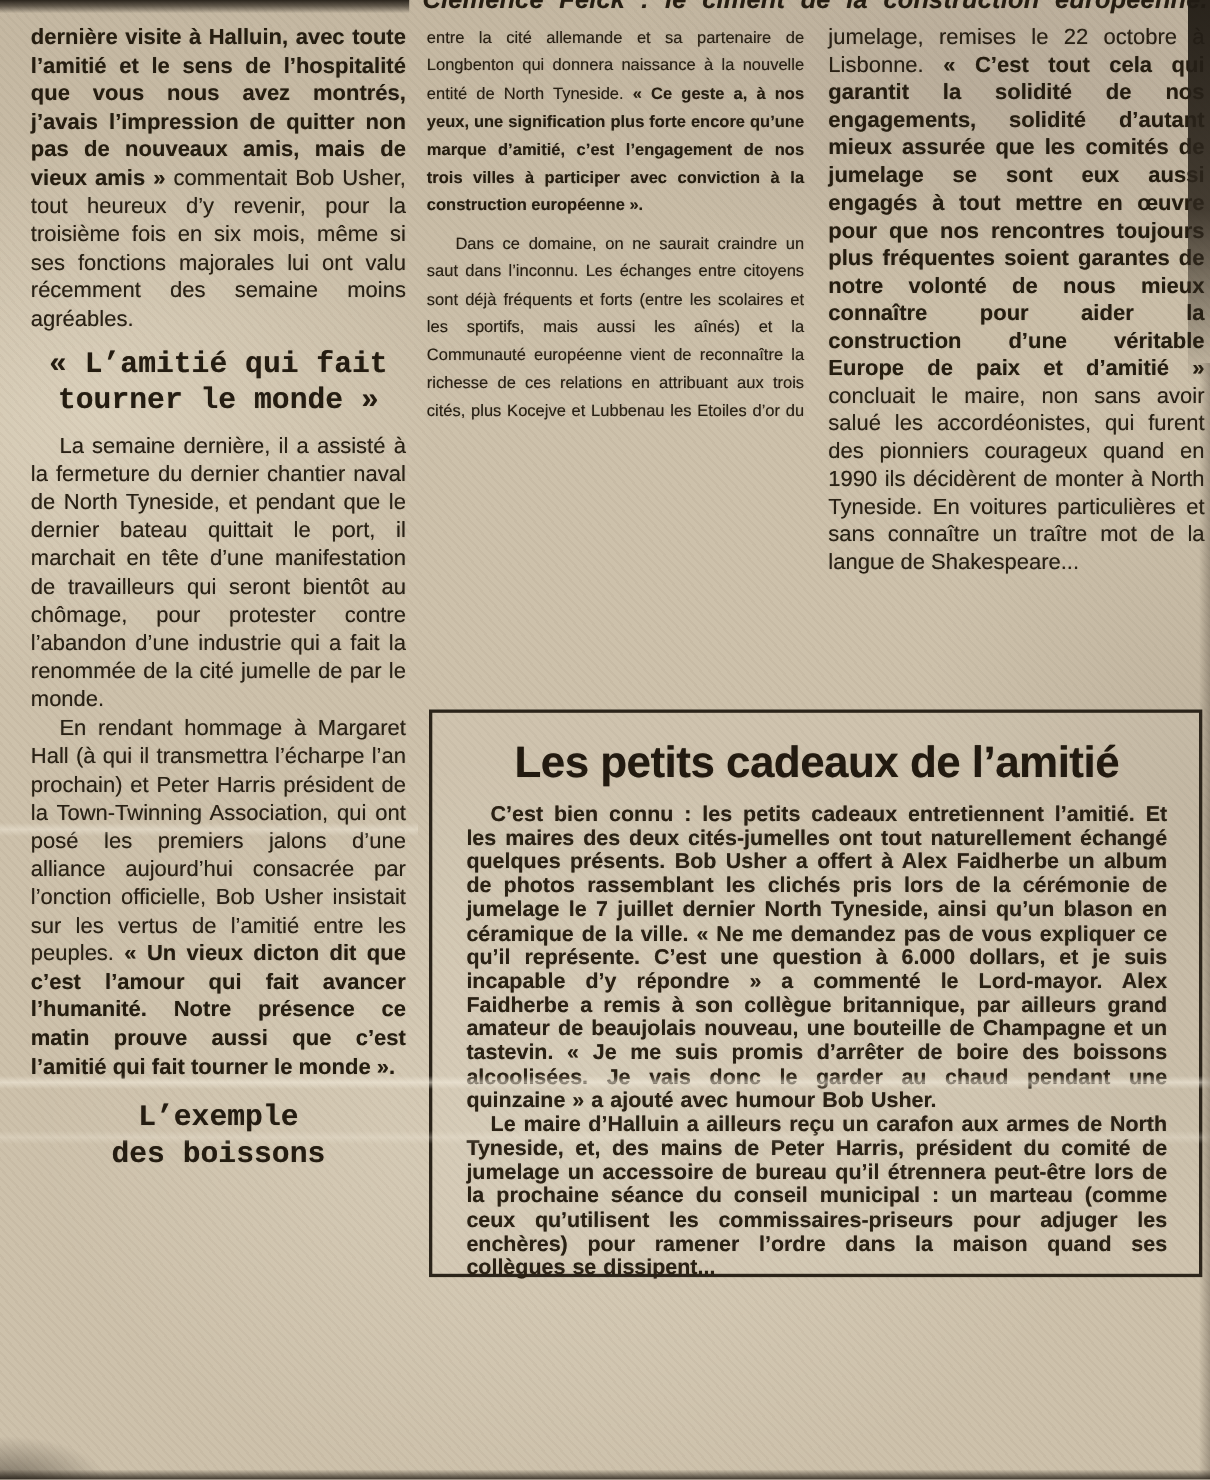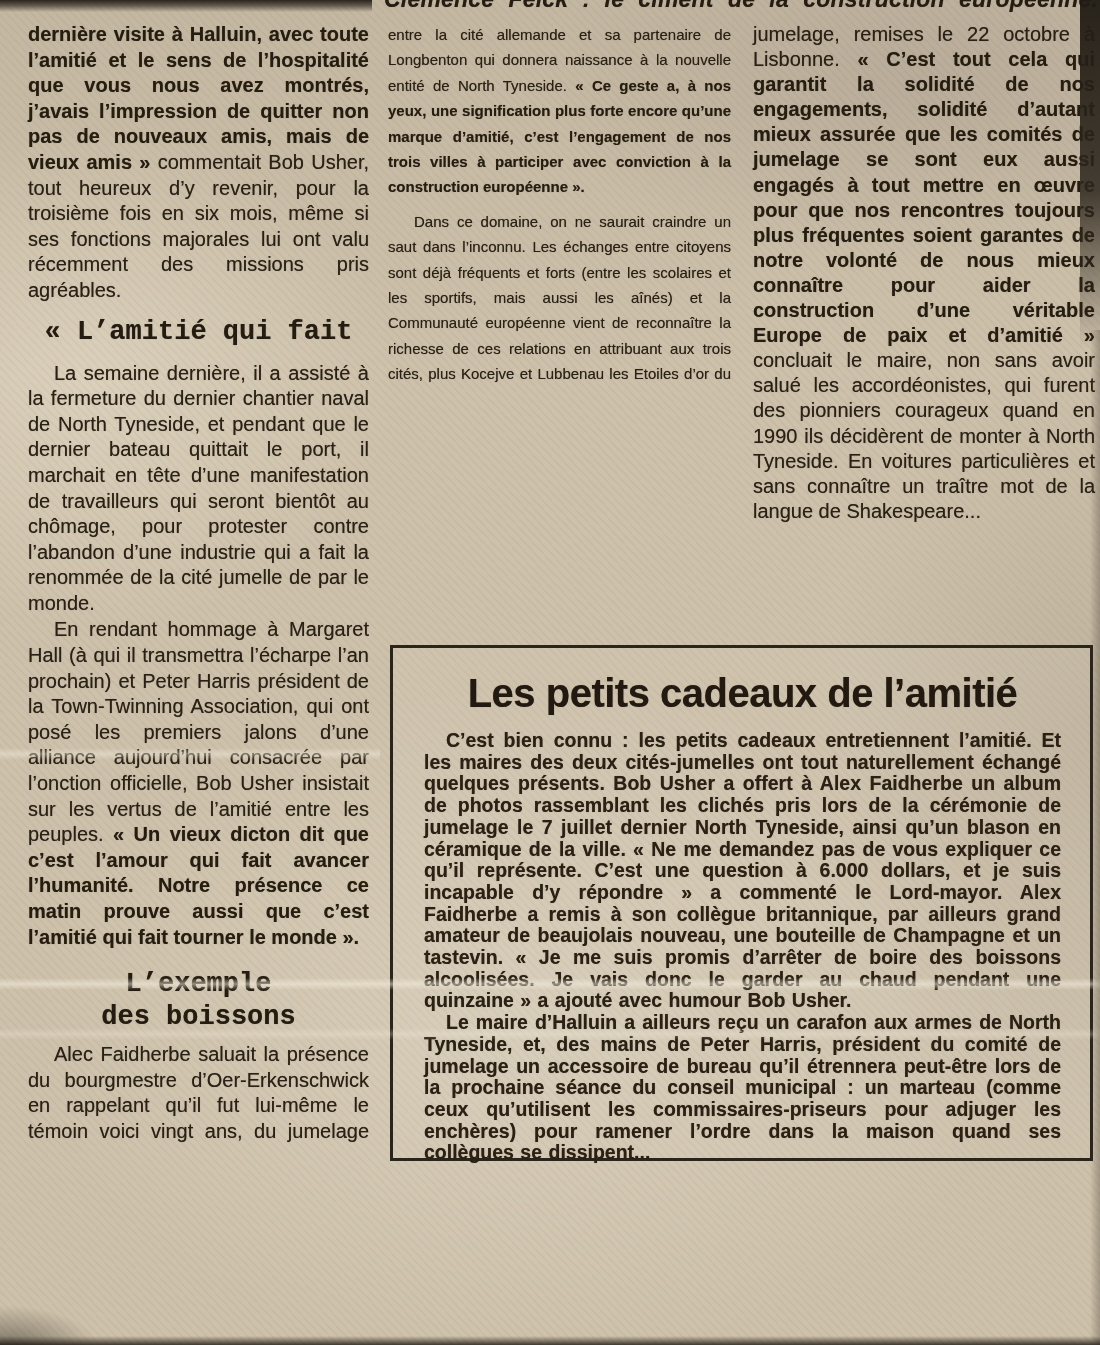--- a/index.html
+++ b/index.html
@@ -78,26 +78,25 @@
   b{font-weight:700;color:#251d10;}
 </style>
 </head>
 <body>
 
 <div class="page">
 
   <div class="strap">Clémence Feick : le ciment de la construction européenne.</div>
 
   <div class="col col1">
-    <p class="j"><b>dernière visite à Halluin, avec toute l’amitié et le sens de l’hospitalité que vous nous avez montrés, j’avais l’impression de quitter non pas de nouveaux amis, mais de vieux amis »</b> <span>commentait Bob Usher, tout heureux d’y revenir, pour la troisième fois en six mois, même si ses fonctions majorales lui ont valu récemment des missions pris agréables.</span></p>
-    <h2 class="subhead"><span>« L’amitié qui fait</span><br></h2>
+    <p class="j"><b>dernière visite à Halluin, avec toute l’amitié et le sens de l’hospitalité que vous nous avez montrés, j’avais l’impression de quitter non pas de nouveaux amis, mais de vieux amis »</b> <span>commentait Bob Usher, tout heureux d’y revenir, pour la troisième fois en six mois, même si ses fonctions majorales lui ont valu récemment des semaine moins agréables.</span></p>
+    <h2 class="subhead"><span>« L’amitié qui fait</span><br><span>tourner le monde »</span></h2>
     <p class="j indent">La semaine dernière, il a assisté à la fermeture du dernier chantier naval de North Tyneside, et pendant que le dernier bateau quittait le port, il marchait en tête d’une manifestation de travailleurs qui seront bientôt au chômage, pour protester contre l’abandon d’une industrie qui a fait la renommée de la cité jumelle de par le monde.</p>
     <p class="j indent" style="margin-top:1px;"><span>En rendant hommage à Margaret Hall (à qui il transmettra l’écharpe l’an prochain) et Peter Harris président de la Town-Twinning Association, qui ont posé les premiers jalons d’une alliance aujourd’hui consacrée par l’onction officielle, Bob Usher insistait sur les vertus de l’amitié entre les peuples.</span> <b>« Un vieux dicton dit que c’est l’amour qui fait avancer l’humanité. Notre présence ce matin prouve aussi que c’est l’amitié qui fait tourner le monde ».</b></p>
     <h2 class="subhead second"><span>L’exemple</span><br><span>des boissons</span></h2>
-    <p class="j jl indent">Alec Faidherbe saluait la présence du bourgmestre d’Oer-Erkenschwick en rappelant qu’il fut lui-même le témoin voici vingt ans, du jumelage</p>
   </div>
 
   <div class="col col2">
     <p class="j"><span>entre la cité allemande et sa partenaire de Longbenton qui donnera naissance à la nouvelle entité de North Tyneside.</span> <b>« Ce geste a, à nos yeux, une signification plus forte encore qu’une marque d’amitié, c’est l’engagement de nos trois villes à participer avec conviction à la construction européenne ».</b></p>
     <p class="j jl indent" style="margin-top:9px;">Dans ce domaine, on ne saurait craindre un saut dans l’inconnu. Les échanges entre citoyens sont déjà fréquents et forts (entre les scolaires et les sportifs, mais aussi les aînés) et la Communauté européenne vient de reconnaître la richesse de ces relations en attribuant aux trois cités, plus Kocejve et Lubbenau les Etoiles d’or du</p>
   </div>
 
   <div class="col col3">
     <p class="j"><span>jumelage, remises le 22 octobre à Lisbonne.</span> <b>« C’est tout cela qui garantit la solidité de nos engagements, solidité d’autant mieux assurée que les comités de jumelage se sont eux aussi engagés à tout mettre en œuvre pour que nos rencontres toujours plus fréquentes soient garantes de notre volonté de nous mieux connaître pour aider la construction d’une véritable Europe de paix et d’amitié »</b> <span>concluait le maire, non sans avoir salué les accordéonistes, qui furent des pionniers courageux quand en 1990 ils décidèrent de monter à North Tyneside. En voitures particulières et sans connaître un traître mot de la langue de Shakespeare...</span></p>
   </div>

